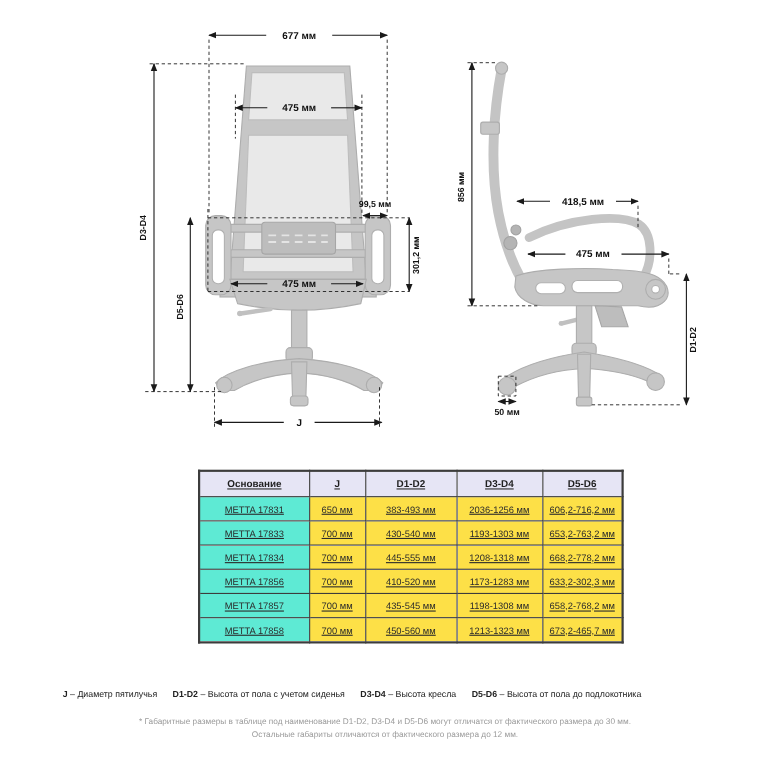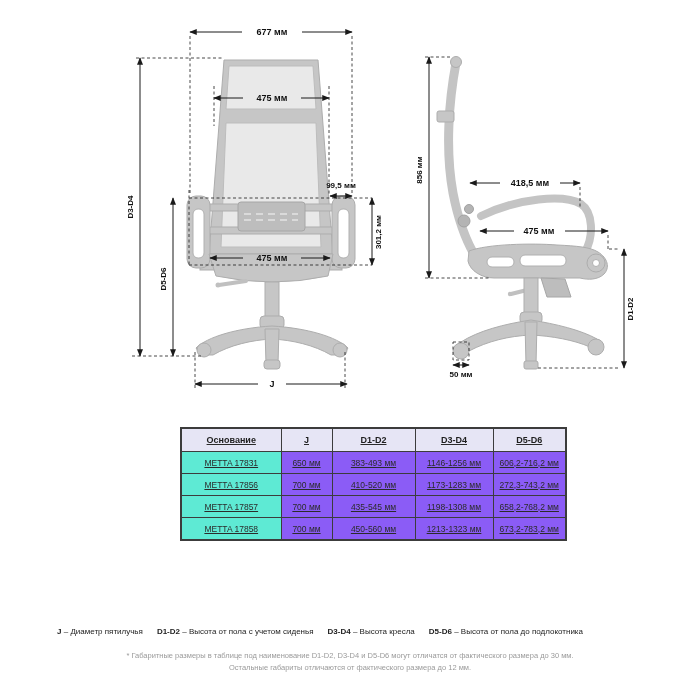--- a/index.html
+++ b/index.html
@@ -18,21 +18,21 @@
   .pad-dash{stroke:#e4e4e4;stroke-width:1.6;stroke-dasharray:7,5;fill:none;}
   .dtext{font:bold 9px "Liberation Sans",sans-serif;fill:#111;}
   .dtext-s{font:bold 8px "Liberation Sans",sans-serif;fill:#111;}
 
   #spec-table{position:absolute;left:148px;top:427px;border-collapse:collapse;
       table-layout:fixed;font-size:8.5px;color:#2b2b2b;}
   #spec-table th,#spec-table td{border:1px solid #3c3c3c;text-align:center;
       padding:0 2px;overflow:hidden;white-space:nowrap;}
   #spec-table{border:2px solid #3c3c3c;text-decoration:underline;}
   #spec-table th{height:22px;background:#e6e5f5;font-weight:bold;font-size:9px;color:#1f1f1f;}
-  #spec-table td{height:21px;background:#8b5cf6;}
+  #spec-table td{height:21px;background:#fde047;}
   #spec-table td:first-child{background:#5eead4;}
 
   #legend{position:absolute;left:0;top:627px;width:576px;display:flex;
       justify-content:center;gap:14px;font-size:8px;color:#222;white-space:nowrap;}
   #legend .lg-key{font-weight:bold;}
   #footnote{position:absolute;left:0;top:650px;width:636px;text-align:center;
       font-size:7.5px;line-height:12px;color:#9a9a9a;}
 </style>
 </head>
 <body>
@@ -195,43 +195,57 @@
       <th>D1-D2</th>
       <th>D3-D4</th>
       <th>D5-D6</th>
     </tr>
   </thead>
   <tbody>
     <tr>
       <td>METTA 17831</td>
       <td>650 мм</td>
       <td>383-493 мм</td>
-      <td>1146-1256 мм</td>
+      <td>2036-1256 мм</td>
       <td>606,2-716,2 мм</td>
+    </tr>
+    <tr>
+      <td>METTA 17833</td>
+      <td>700 мм</td>
+      <td>430-540 мм</td>
+      <td>1193-1303 мм</td>
+      <td>653,2-763,2 мм</td>
+    </tr>
+    <tr>
+      <td>METTA 17834</td>
+      <td>700 мм</td>
+      <td>445-555 мм</td>
+      <td>1208-1318 мм</td>
+      <td>668,2-778,2 мм</td>
     </tr>
     <tr>
       <td>METTA 17856</td>
       <td>700 мм</td>
       <td>410-520 мм</td>
       <td>1173-1283 мм</td>
-      <td>272,3-743,2 мм</td>
+      <td>633,2-302,3 мм</td>
     </tr>
     <tr>
       <td>METTA 17857</td>
       <td>700 мм</td>
       <td>435-545 мм</td>
       <td>1198-1308 мм</td>
       <td>658,2-768,2 мм</td>
     </tr>
     <tr>
       <td>METTA 17858</td>
       <td>700 мм</td>
       <td>450-560 мм</td>
       <td>1213-1323 мм</td>
-      <td>673,2-783,2 мм</td>
+      <td>673,2-465,7 мм</td>
     </tr>
   </tbody>
 </table>
 
 <div id="legend">
   <span><span class="lg-key">J</span> <span>– Диаметр пятилучья</span></span>
   <span><span class="lg-key">D1-D2</span> <span>– Высота от пола с учетом сиденья</span></span>
   <span><span class="lg-key">D3-D4</span> <span>– Высота кресла</span></span>
   <span><span class="lg-key">D5-D6</span> <span>– Высота от пола до подлокотника</span></span>
 </div>

